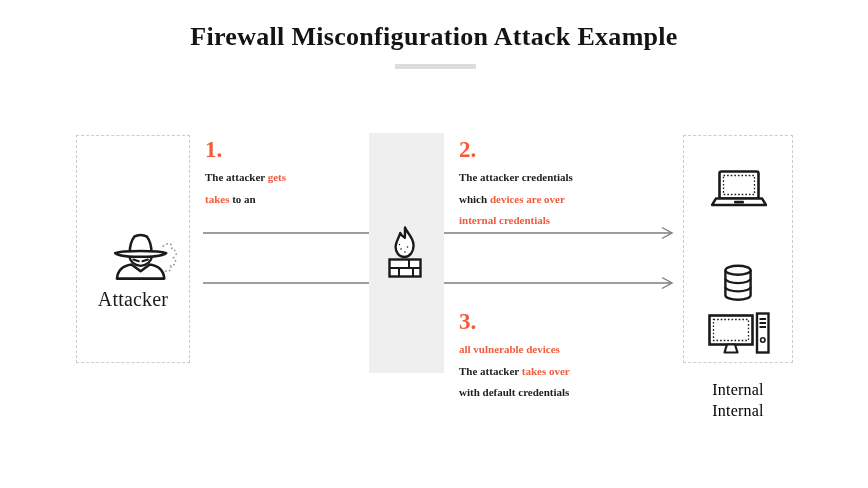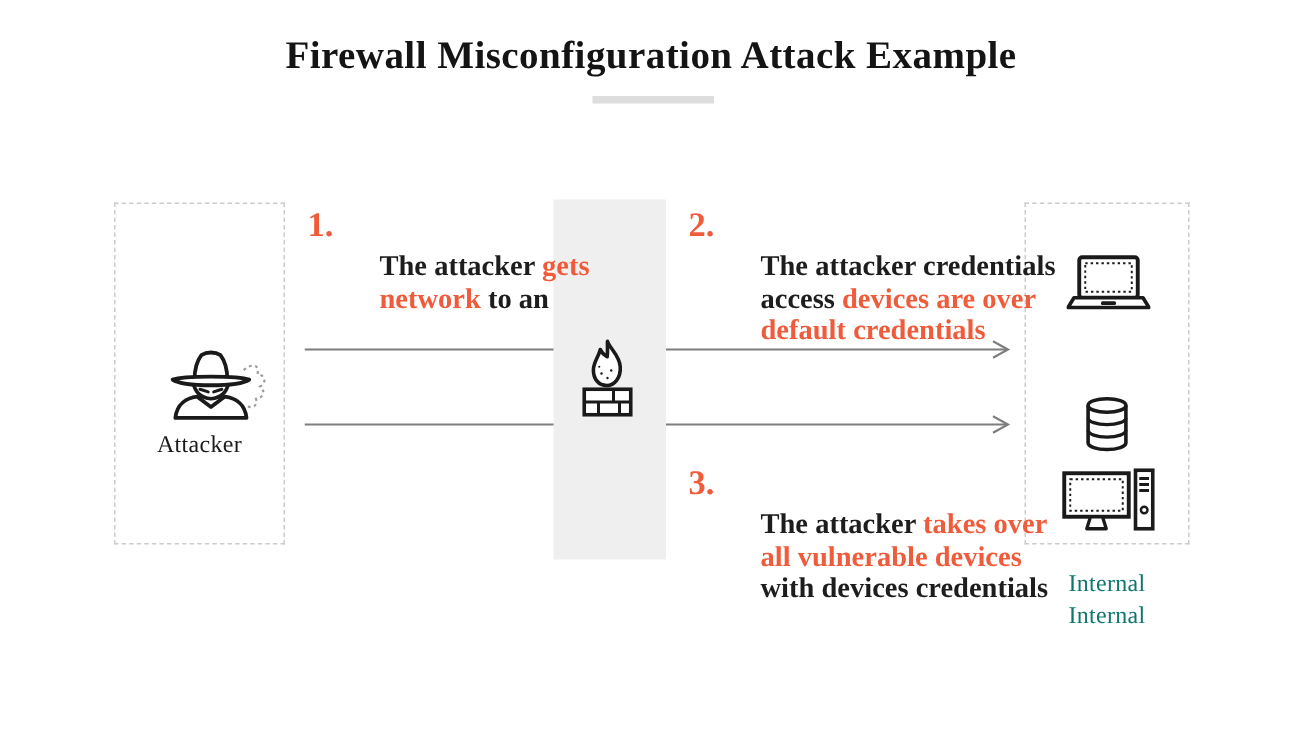--- a/index.html
+++ b/index.html
@@ -24,29 +24,29 @@
   .arrow{z-index:1;}
   .arrow-1{left:203px;top:225px;}
   .arrow-2{left:203px;top:275px;}
   
   .spy-icon{left:106px;top:225px;z-index:1;}
   .firewall-icon{left:387px;top:226px;z-index:3;}
   .laptop-icon{left:711px;top:170px;}
   .database-icon{left:723px;top:264px;}
   .desktop-icon{left:708px;top:312px;}
   
-  .attacker-label{left:76px;top:288px;width:114px;text-align:center;font-size:16px;color:#1b1b1b;letter-spacing:.2px;}
-  .resources-label{left:666px;top:379px;width:144px;text-align:center;font-size:16px;line-height:21px;color:#0f766e;letter-spacing:.2px;}
+  .attacker-label{left:76px;top:288px;width:114px;text-align:center;font-size:20px;color:#1b1b1b;letter-spacing:.2px;}
+  .resources-label{left:666px;top:379px;width:144px;text-align:center;font-size:16px;line-height:21px;color:#000000;letter-spacing:.2px;}
   
   .step{z-index:4;}
   .step-1{left:205px;top:138px;}
   .step-2{left:459px;top:138px;}
   .step-3{left:459px;top:310px;}
   .step-num{font-size:23px;line-height:24px;font-weight:700;color:var(--accent,#f05c3b);margin-bottom:5px;}
-  .step-line{font-size:19px;line-height:21.5px;font-weight:700;color:var(--ink,#1d1d1d);white-space:nowrap;margin-left:48px;}
+  .step-line{font-size:11px;line-height:21.5px;font-weight:700;color:var(--ink,#1d1d1d);white-space:nowrap;}
   .accent{color:var(--accent,#f05c3b);}
   svg{display:block;}
 </style>
 </head>
 <body>
 
 <div class="stage">
 
   <div class="abs title">Firewall Misconfiguration Attack Example</div>
   <div class="abs title-underline"></div>
@@ -83,39 +83,39 @@
     <path d="M10,29 C18,34.5 58,34.5 66,29 C58,26 18,26 10,29 Z" fill="#ffffff" stroke="#1a1a1a" stroke-width="2.8" stroke-linejoin="round"></path>
     <line x1="30" y1="36" x2="36" y2="38" stroke="#1a1a1a" stroke-width="2.2" stroke-linecap="round"></line>
     <line x1="46" y1="36" x2="40" y2="38" stroke="#1a1a1a" stroke-width="2.2" stroke-linecap="round"></line>
   </svg>
   <div class="abs attacker-label">Attacker</div>
 
   <div class="abs step step-1">
     <div class="step-num">1.</div>
     <div>
       <div class="step-line"><span>The attacker </span><span class="accent">gets</span></div>
-      <div class="step-line"><span class="accent">network</span><span> to an</span></div>
+      <div class="step-line"><span class="accent">takes</span><span> to an</span></div>
     </div>
   </div>
 
   <div class="abs step step-2">
     <div class="step-num">2.</div>
     <div>
       <div class="step-line"><span>The attacker credentials</span></div>
-      <div class="step-line"><span>access </span><span class="accent">devices are over</span></div>
-      <div class="step-line"><span class="accent">default credentials</span></div>
+      <div class="step-line"><span>which </span><span class="accent">devices are over</span></div>
+      <div class="step-line"><span class="accent">internal credentials</span></div>
     </div>
   </div>
 
   <div class="abs step step-3">
     <div class="step-num">3.</div>
     <div>
+      <div class="step-line"><span class="accent">all vulnerable devices</span></div>
       <div class="step-line"><span>The attacker </span><span class="accent">takes over</span></div>
-      <div class="step-line"><span class="accent">all vulnerable devices</span></div>
-      <div class="step-line"><span>with devices credentials</span></div>
+      <div class="step-line"><span>with default credentials</span></div>
     </div>
   </div>
 
   <div class="abs dash-box resources-box"></div>
 
   <svg class="abs laptop-icon" width="56" height="40" viewBox="0 0 56 40">
     <rect x="8.5" y="1.5" width="39" height="27" rx="2" fill="#ffffff" stroke="#1a1a1a" stroke-width="2.6"></rect>
     <rect x="12.5" y="5.5" width="31" height="19" fill="none" stroke="#1a1a1a" stroke-width="1.3" stroke-dasharray="1.6 2"></rect>
     <path d="M5,28.5 L51,28.5 L55,35 L1,35 Z" fill="#ffffff" stroke="#1a1a1a" stroke-width="2.4" stroke-linejoin="round"></path>
     <rect x="23" y="30.8" width="10" height="2.6" rx="1" fill="#1a1a1a"></rect>

